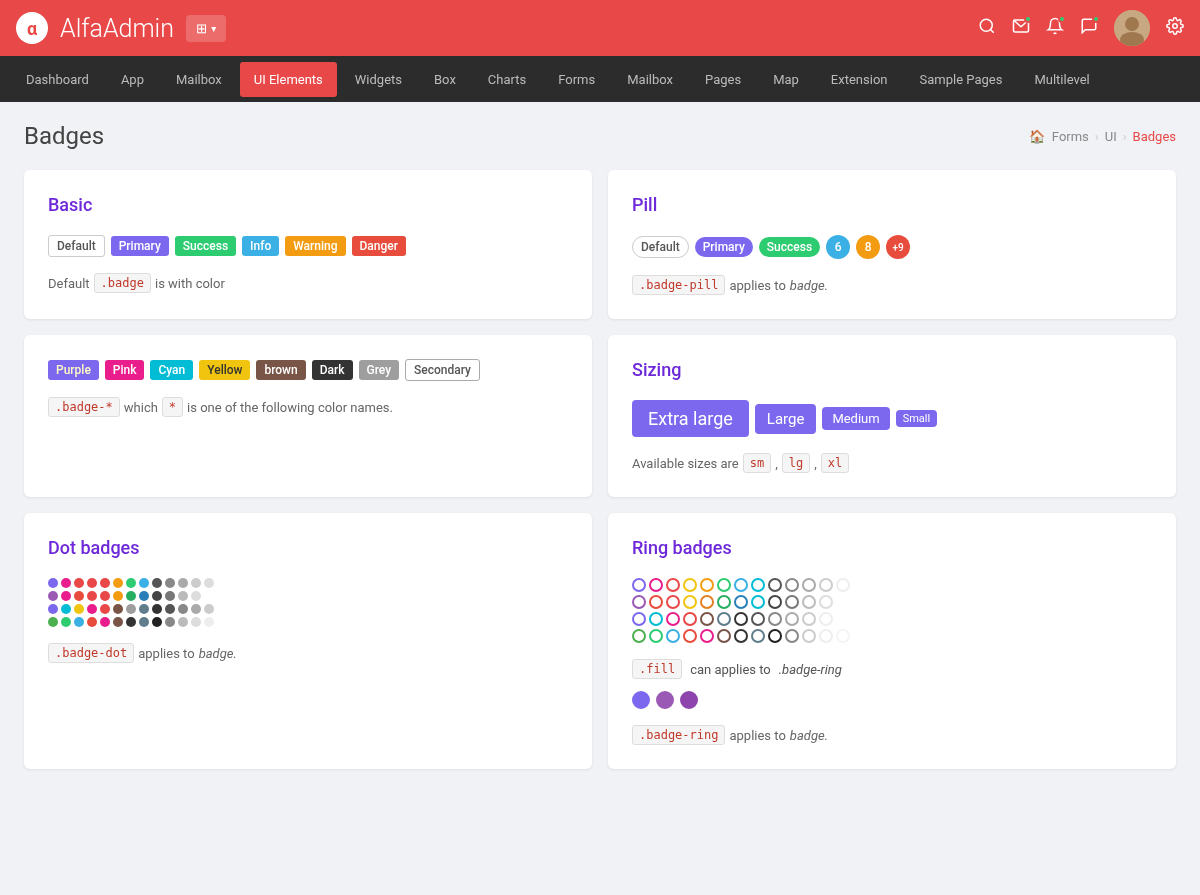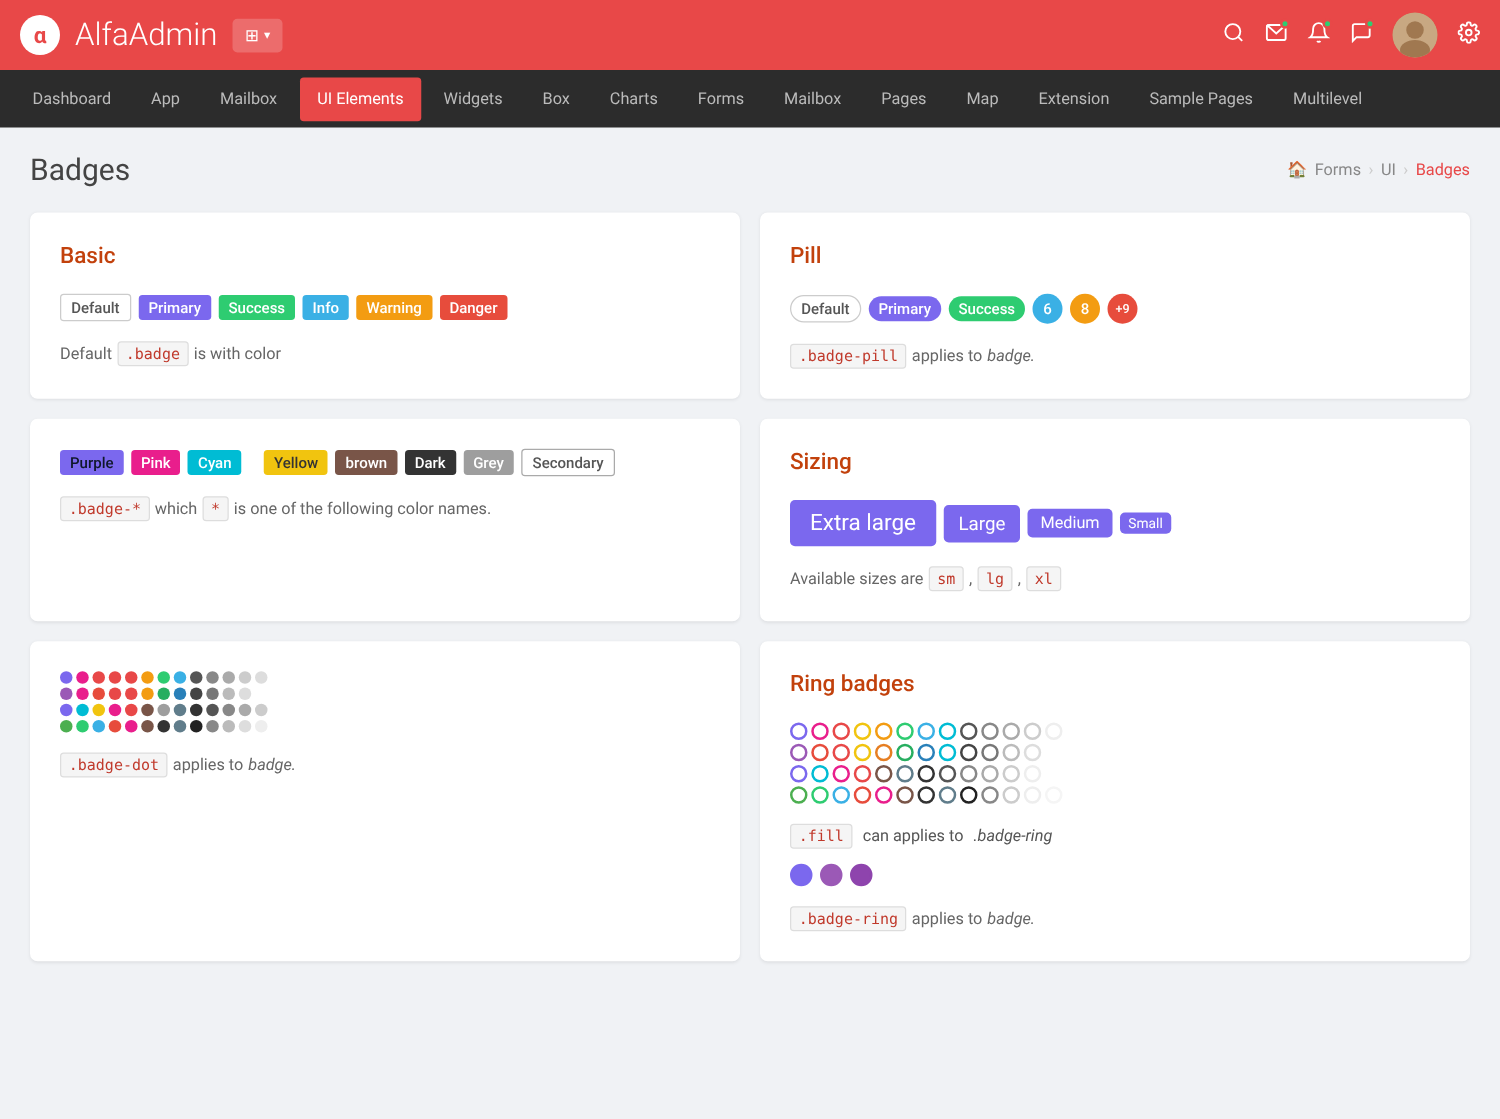--- a/index.html
+++ b/index.html
@@ -27,38 +27,38 @@
     .page-header { display: flex; justify-content: space-between; margin-bottom: 20px; }
     .page-title { font-size: 24px; font-weight: 400; color: #444; }
     .breadcrumb { display: flex; align-items: center; gap: 6px; font-size: 13px; color: #888; }
     .breadcrumb a { color: #888; text-decoration: none; }
     .breadcrumb .current { color: #e84848; }
     .breadcrumb .sep { color: #ccc; }
 
     
     .cards-grid { display: grid; grid-template-columns: 1fr 1fr; gap: 16px; }
     .card { background: white; border-radius: 6px; padding: 24px; box-shadow: 0 1px 3px rgba(0,0,0,0.08); }
-    .card-title { font-size: 18px; font-weight: 500; color: #c2410c; margin-bottom: 20px; }
+    .card-title { font-size: 18px; font-weight: 500; color: #6d28d9; margin-bottom: 20px; }
 
     
     .badge-row { display: flex; align-items: center; gap: 6px; flex-wrap: wrap; margin-bottom: 16px; }
     .badge { display: inline-flex; align-items: center; justify-content: center; padding: 3px 8px; border-radius: 3px; font-size: 12px; font-weight: 500; }
     .badge-pill { border-radius: 50px; }
     .badge-default { border: 1px solid #ccc; color: #555; background: transparent; }
     .badge-primary { background: #7b68ee; color: white; }
     .badge-success { background: #2ecc71; color: white; }
     .badge-info { background: #3ab0e5; color: white; }
     .badge-warning { background: #f39c12; color: white; }
     .badge-danger { background: #e74c3c; color: white; }
 
     
-    .badge-purple { background: #7b68ee; color: #0f172a; }
+    .badge-purple { background: #7b68ee; color: #fef9c3; }
     .badge-pink { background: #e91e8c; color: white; }
     .badge-cyan { background: #00bcd4; color: white; }
-    .badge-yellow { background: #f1c40f; color: #333; margin-left: 12px; }
+    .badge-yellow { background: #f1c40f; color: #333; }
     .badge-brown { background: #795548; color: white; }
     .badge-dark { background: #333; color: white; }
     .badge-grey { background: #9e9e9e; color: white; }
     .badge-secondary { border: 1px solid #aaa; color: #555; background: transparent; }
 
     
     .code-inline { background: #f5f5f5; border: 1px solid #ddd; border-radius: 3px; padding: 2px 6px; font-family: monospace; font-size: 12px; color: #c0392b; }
     .desc-text { font-size: 13px; color: #666; display: flex; align-items: center; gap: 4px; flex-wrap: wrap; }
     .italic { font-style: italic; }
 
@@ -238,20 +238,21 @@
         <span>Available sizes are</span>
         <span class="code-inline">sm</span>
         <span>,</span>
         <span class="code-inline">lg</span>
         <span>,</span>
         <span class="code-inline">xl</span>
       </div>
     </div>
 
     <div class="card">
+      <div class="card-title">Dot badges</div>
       <div class="dot-colors">
 
         <div class="dot-row-line">
           <span class="dot" style="background:#7b68ee;"></span>
           <span class="dot" style="background:#e91e8c;"></span>
           <span class="dot" style="background:#e84848;"></span>
           <span class="dot" style="background:#e84848;"></span>
           <span class="dot" style="background:#e84848;"></span>
           <span class="dot" style="background:#f39c12;"></span>
           <span class="dot" style="background:#2ecc71;"></span>

